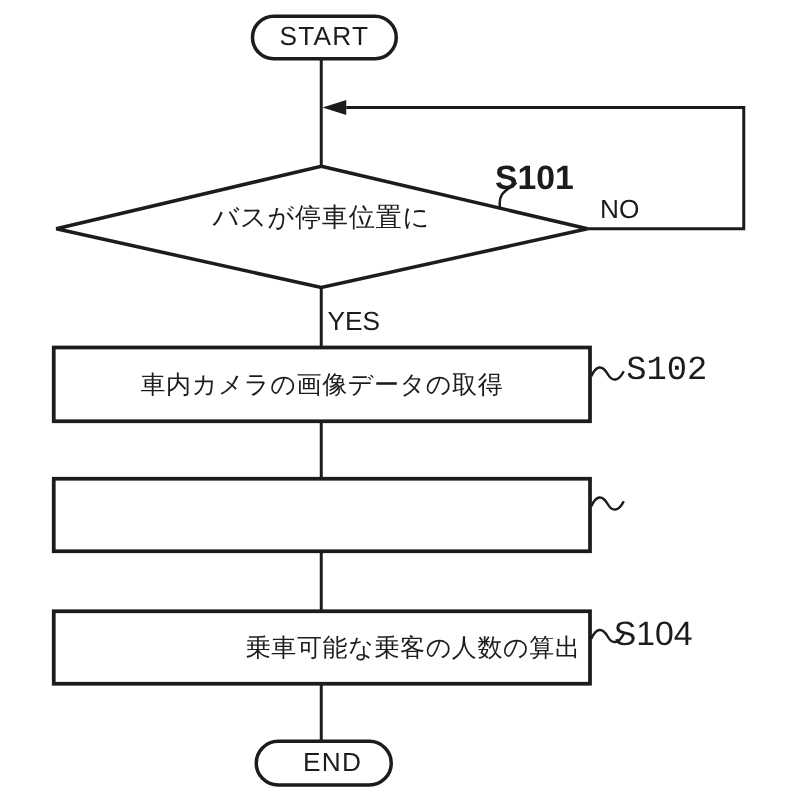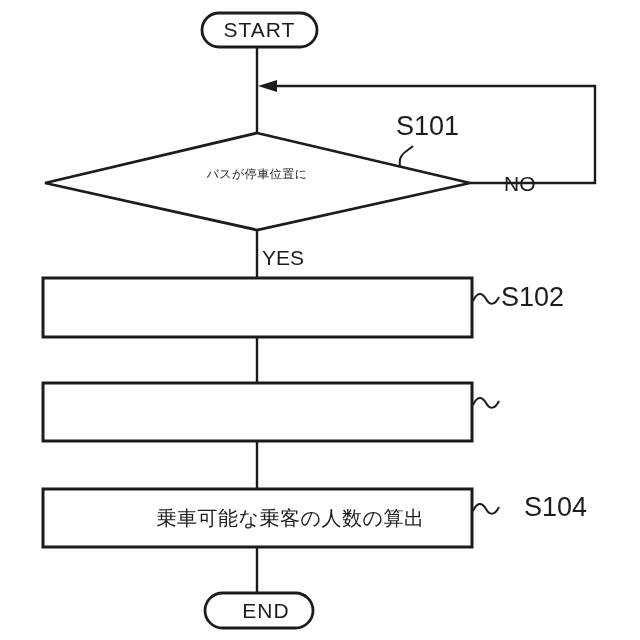--- a/index.html
+++ b/index.html
@@ -35,21 +35,21 @@
   }
   .box-label {
     display: flex;
     align-items: center;
     justify-content: center;
     font-size: 20px;
     letter-spacing: 0.5px;
   }
   .decision-label {
     text-align: center;
-    font-size: 12px;
+    font-size: 21px;
     line-height: 23px;
     letter-spacing: 0.5px;
   }
   .branch-label {
     font-size: 21px;
   }
   .step-label {
     font-size: 27px;
     line-height: 27px;
   }
@@ -87,27 +87,28 @@
       <path d="M 473 511 c 4 -9, 9 -9, 13 -2 s 9 6, 13 -2"></path>
     </g>
   </svg>
 
   <div class="lbl terminator-label" style="left:202px; top:13px; width:115px; height:34px;">START</div>
 
   <div class="lbl decision-label" style="left:107px; top:163px; width:300px;">
     <div>バスが停車位置に</div>
   </div>
 
-  <div class="lbl step-label" style="left:396px; top:113px;">S101</div>
+  <div class="lbl step-label" style="left:396px; top:129px;font-weight:bold;">S101</div>
 
-  <div class="lbl branch-label" style="left:504px; top:156px;margin-top:16px;">NO</div>
+  <div class="lbl branch-label" style="left:480px; top:156px;">NO</div>
 
   <div class="lbl branch-label" style="left:262px; top:246px;">YES</div>
 
-  <div class="lbl step-label" style="left:501px; top:284px;">S102</div>
+  <div class="lbl box-label" style="left:43px; top:278px; width:429px; height:59px;">車内カメラの画像データの取得</div>
+  <div class="lbl step-label" style="left:501px; top:284px;font-family:Liberation Mono, monospace;">S102</div>
 
 
-  <div class="lbl box-label" style="left:43px; top:489px; width:495px; height:58px;">乗車可能な乗客の人数の算出</div>
-  <div class="lbl step-label" style="left:524px; top:494px;text-align:center;">S104</div>
+  <div class="lbl box-label" style="left:43px; top:489px; width:495px; height:58px;padding-left:40px;">乗車可能な乗客の人数の算出</div>
+  <div class="lbl step-label" style="left:491px; top:494px;text-align:center;">S104</div>
 
   <div class="lbl terminator-label" style="left:205px; top:593px; width:122px; height:35px;">END</div>
 
 </div>
 
 </body></html>

